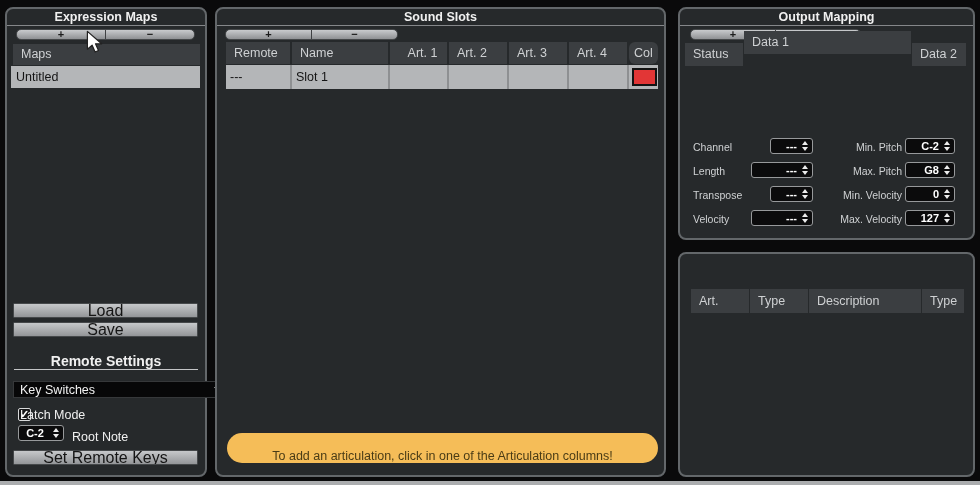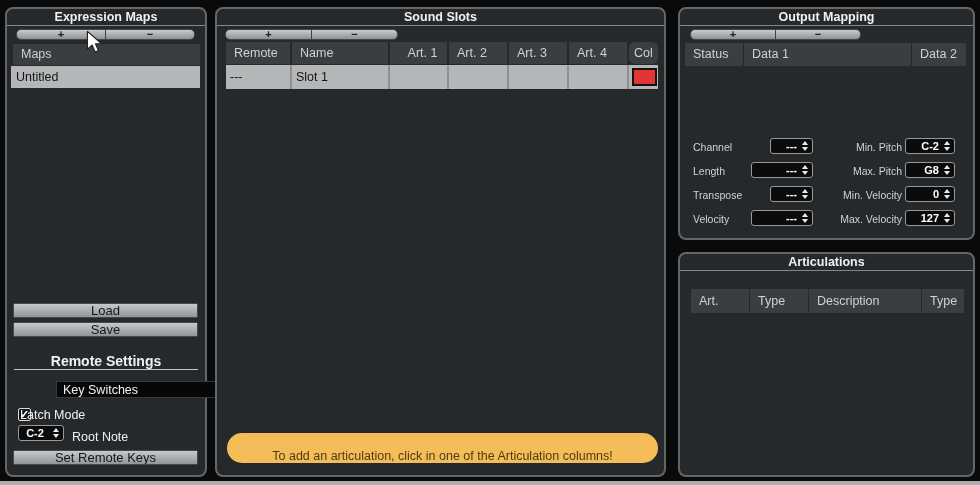--- a/index.html
+++ b/index.html
@@ -39,21 +39,21 @@
   .row-underlay{position:absolute;background:#8e9092;}
   .row-cell{
     position:absolute;background:#b4b6b8;color:#141414;
     font-size:12.5px;box-sizing:border-box;
     white-space:nowrap;overflow:hidden;
   }
   .btn{
     position:absolute;box-sizing:border-box;
     background:linear-gradient(#c6c8ca,#939598);
     border:1px solid #45484a;border-radius:1px;
-    color:#151515;font-size:13px;text-align:center;
+    color:#151515;font-size:16px;text-align:center;
     white-space:nowrap;overflow:hidden;
   }
   .section-heading{
     position:absolute;left:0;right:0;text-align:center;
     color:#f0f0f0;font-size:14px;font-weight:bold;
   }
   .section-line{position:absolute;height:1px;background:#c4c5c7;}
   .dropdown{
     position:absolute;box-sizing:border-box;display:flex;align-items:center;
     background:#070708;border:1px solid #36383a;
@@ -109,21 +109,21 @@
     <div class="hdr-cell" style="top:35px;left:6px;width:187px;height:21px;line-height:21px;">Maps</div>
 
     <div class="row-cell" style="top:57px;left:4px;width:189px;height:22px;line-height:22px;padding-left:5px;">Untitled</div>
 
     <div class="btn" style="top:294px;left:6px;width:185px;height:15px;line-height:13px;">Load</div>
     <div class="btn" style="top:313px;left:6px;width:185px;height:15px;line-height:13px;">Save</div>
 
     <div class="section-heading" style="top:344px;">Remote Settings</div>
     <div class="section-line" style="top:360px;left:7px;width:184px;"></div>
 
-    <div class="dropdown" style="top:372px;left:6px;width:216px;height:17px;margin-left:43px;">
+    <div class="dropdown" style="top:372px;left:6px;width:216px;height:17px;">
       <span>Key Switches</span>
       <span class="caret-down"></span>
     </div>
 
     <div class="checkbox" style="top:399px;left:11px;">
       <span>✓</span>
     </div>
     <div class="check-label" style="top:399px;left:13px;">Latch Mode</div>
 
     <div class="spinner center" style="top:416px;left:11px;width:46px;height:16px;">
@@ -175,21 +175,21 @@
 <div class="panel" style="left:678px;top:7px;width:297px;height:233px;">
   <div class="content">
     <div class="panel-title">Output Mapping</div>
 
     <div class="pm-bar" style="top:20px;left:10px;width:171px;">
       <div class="pm-half">+</div>
       <div class="pm-half">−</div>
     </div>
 
     <div class="hdr-cell" style="top:34px;left:5px;width:58px;height:23px;line-height:23px;">Status</div>
-    <div class="hdr-cell" style="top:34px;left:64px;width:167px;height:23px;line-height:23px;">Data 1</div>
+    <div class="hdr-cell" style="top:22px;left:64px;width:167px;height:23px;line-height:23px;">Data 1</div>
     <div class="hdr-cell" style="top:34px;left:232px;width:54px;height:23px;line-height:23px;">Data 2</div>
 
     <div class="field-label" style="top:132px;left:13px;">Channel</div>
     <div class="spinner" style="top:129px;left:90px;width:43px;height:16px;">
       <span class="val">---</span>
       <span class="arrows">
           <span class="tri-up"></span>
           <span class="tri-down"></span>
         </span>
     </div>
@@ -254,21 +254,20 @@
       <span class="arrows">
           <span class="tri-up"></span>
           <span class="tri-down"></span>
         </span>
     </div>
   </div>
 </div>
 
 <div class="panel" style="left:678px;top:252px;width:297px;height:225px;">
   <div class="content">
-    <div class="panel-title">Articulations</div>
 
     <div class="hdr-cell" style="top:35px;left:11px;width:58px;height:24px;line-height:24px;">Art.</div>
     <div class="hdr-cell" style="top:35px;left:70px;width:58px;height:24px;line-height:24px;">Type</div>
     <div class="hdr-cell" style="top:35px;left:129px;width:112px;height:24px;line-height:24px;">Description</div>
     <div class="hdr-cell" style="top:35px;left:242px;width:42px;height:24px;line-height:24px;">Type</div>
   </div>
 </div>
 
 <div class="bottom-strip"></div>
 

